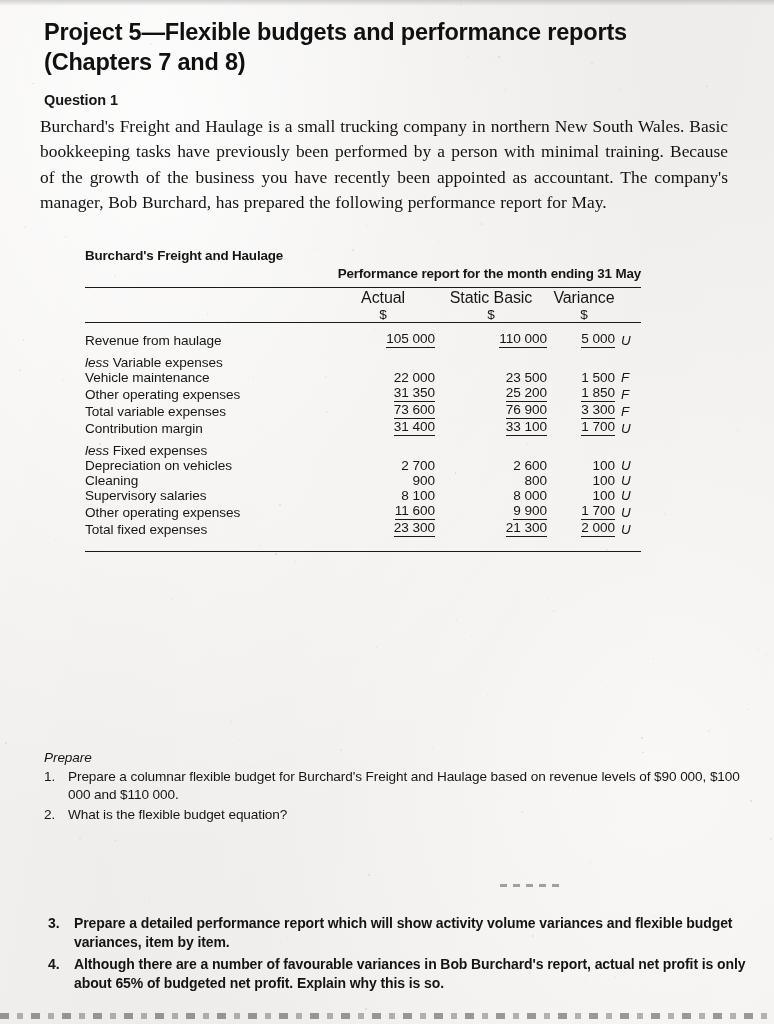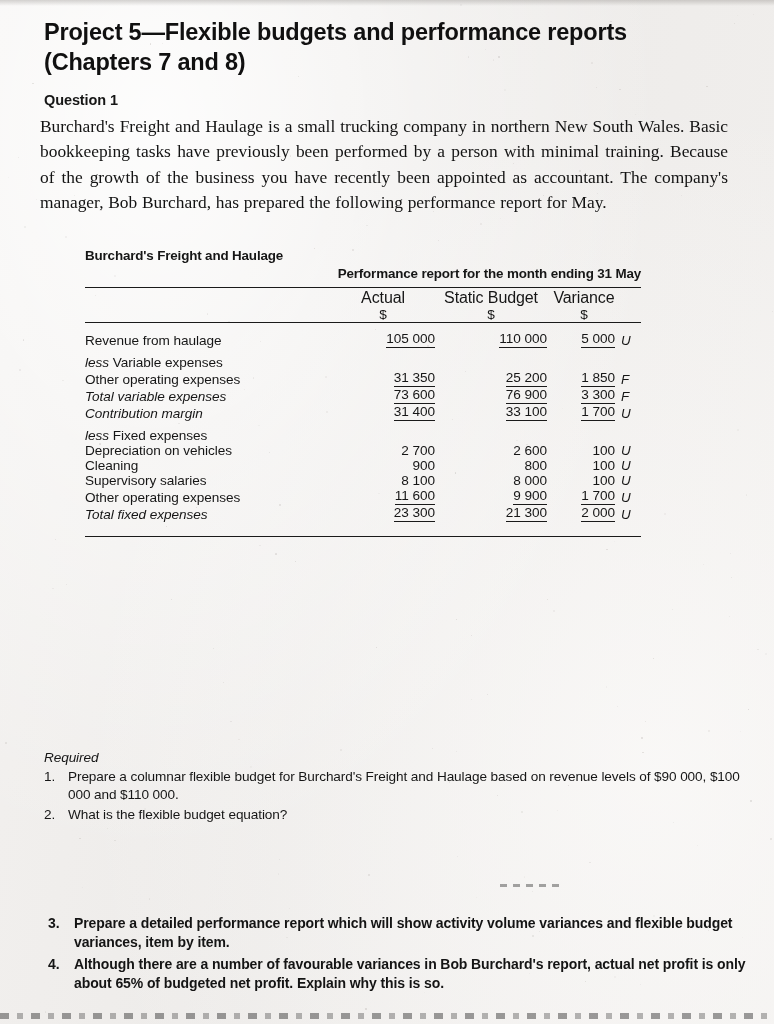--- a/index.html
+++ b/index.html
@@ -138,21 +138,21 @@
   }
   .num.var { padding-right: 6px; }
   .fu {
     text-align: left;
     padding-left: 5px;
     font-style: italic;
     font-size: 13.4px;
     padding-top: 3px;
     padding-bottom: 1px;
   }
-  .ital .lbl { font-style: italic; }
+  .ital .lbl { }
   .bold  .lbl { font-weight: bold; }
   .less-ital { font-style: italic; }
 
   
   .u-single .num-inner {
     display: inline-block;
     border-bottom: 1.4px solid #1a1a1a;
     padding-bottom: 1px;
   }
   .u-double .num-inner {
@@ -433,21 +433,21 @@
           <col class="c-var">
           <col class="c-fu">
       </colgroup>
       <tbody id="rpt-body">
           <tr class="rule-top">
             <td colspan="5"></td>
           </tr>
           <tr class="hdr">
             <th></th>
             <th>Actual</th>
-            <th>Static Budget</th>
+            <th>Static Basic</th>
             <th>Variance</th>
             <th></th>
           </tr>
           <tr class="hdr-dollar">
             <th></th>
             <th>$</th>
             <th>$</th>
             <th>$</th>
             <th></th>
           </tr>
@@ -467,20 +467,27 @@
           <tr class="gap-row">
             <td colspan="5"></td>
           </tr>
           <tr>
             <td class="lbl"><span class="less-ital">less </span>Variable expenses</td>
             <td class="num"></td>
             <td class="num"></td>
             <td class="num var"></td>
             <td class="fu"></td>
           </tr>
+          <tr>
+            <td class="lbl">Vehicle maintenance</td>
+            <td class="num"><span class="num-inner">22 000</span></td>
+            <td class="num"><span class="num-inner">23 500</span></td>
+            <td class="num var"><span class="num-inner">1 500</span></td>
+            <td class="fu">F</td>
+          </tr>
           <tr class="u-single">
             <td class="lbl">Other operating expenses</td>
             <td class="num"><span class="num-inner">31 350</span></td>
             <td class="num"><span class="num-inner">25 200</span></td>
             <td class="num var"><span class="num-inner">1 850</span></td>
             <td class="fu">F</td>
           </tr>
           <tr class="ital u-single">
             <td class="lbl">Total variable expenses</td>
             <td class="num"><span class="num-inner">73 600</span></td>
@@ -544,21 +551,21 @@
             <td colspan="5" style="height:14px"></td>
           </tr>
           <tr class="rule-bot">
             <td colspan="5"></td>
           </tr>
         </tbody>
     </table>
   </div>
 
   <div class="required">
-    <div class="req-word">Required</div>
+    <div class="req-word">Prepare</div>
     <div id="req-items">
         <div class="req-item">
           <div class="req-num">1.</div>
           <div class="req-text">Prepare a columnar flexible budget for Burchard's Freight and Haulage based on revenue levels of $90 000, $100 000 and $110 000.</div>
         </div>
         <div class="req-item">
           <div class="req-num">2.</div>
           <div class="req-text">What is the flexible budget equation?</div>
         </div>
       </div>

